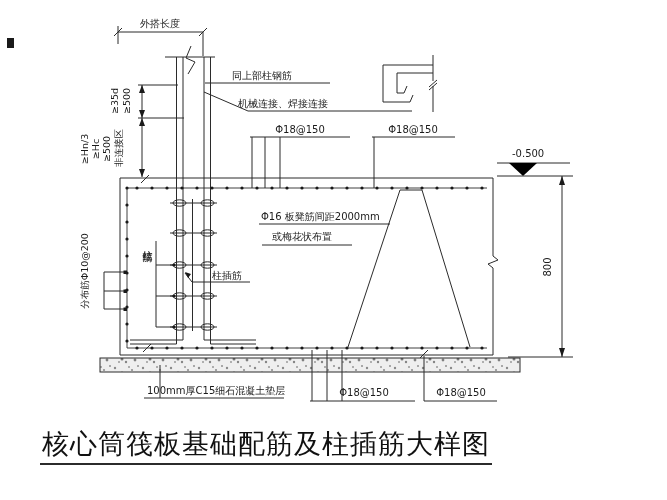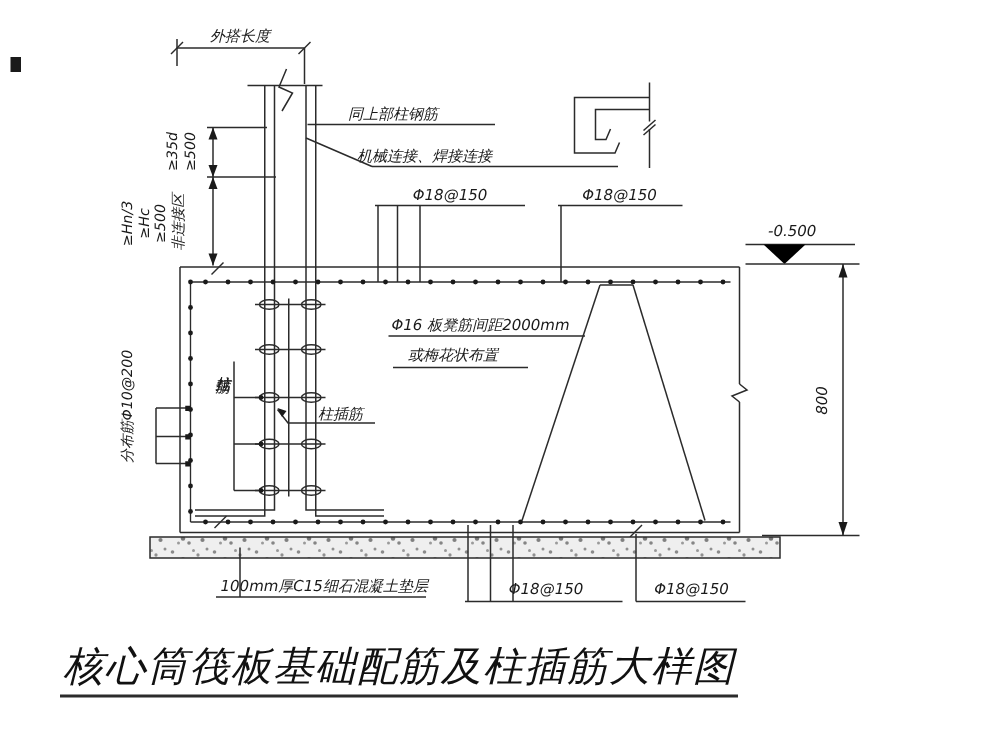--- a/index.html
+++ b/index.html
@@ -1,17 +1,17 @@
 <!DOCTYPE html>
 <html><head>
 <meta charset="utf-8">
 <style>
   html,body{margin:0;padding:0;background:#fff;}
   #stage{position:relative;width:667px;height:500px;background:#ffffff;overflow:hidden;
-         font-family:"DejaVu Sans",sans-serif;font-style:italic;}
+         font-family:"DejaVu Sans",sans-serif;}
   svg{position:absolute;left:0;top:0;}
   svg text{fill:#1a1a1a;font-family:"DejaVu Sans",sans-serif;}
   .lab{font-size:10px;}
   .lab-s{font-size:9.5px;}
   .title-t{font-size:27px;letter-spacing:1px;fill:#111;}
   .vtext{position:absolute;writing-mode:vertical-rl;text-orientation:upright;
          font-size:10px;color:#1a1a1a;line-height:14px;letter-spacing:1px;}
   line,polyline,path,rect.frame,ellipse{stroke:#2b2b2b;stroke-width:1;fill:none;}
   .thin{stroke-width:0.9;}
   .fillb{fill:#1a1a1a;stroke:none;}

